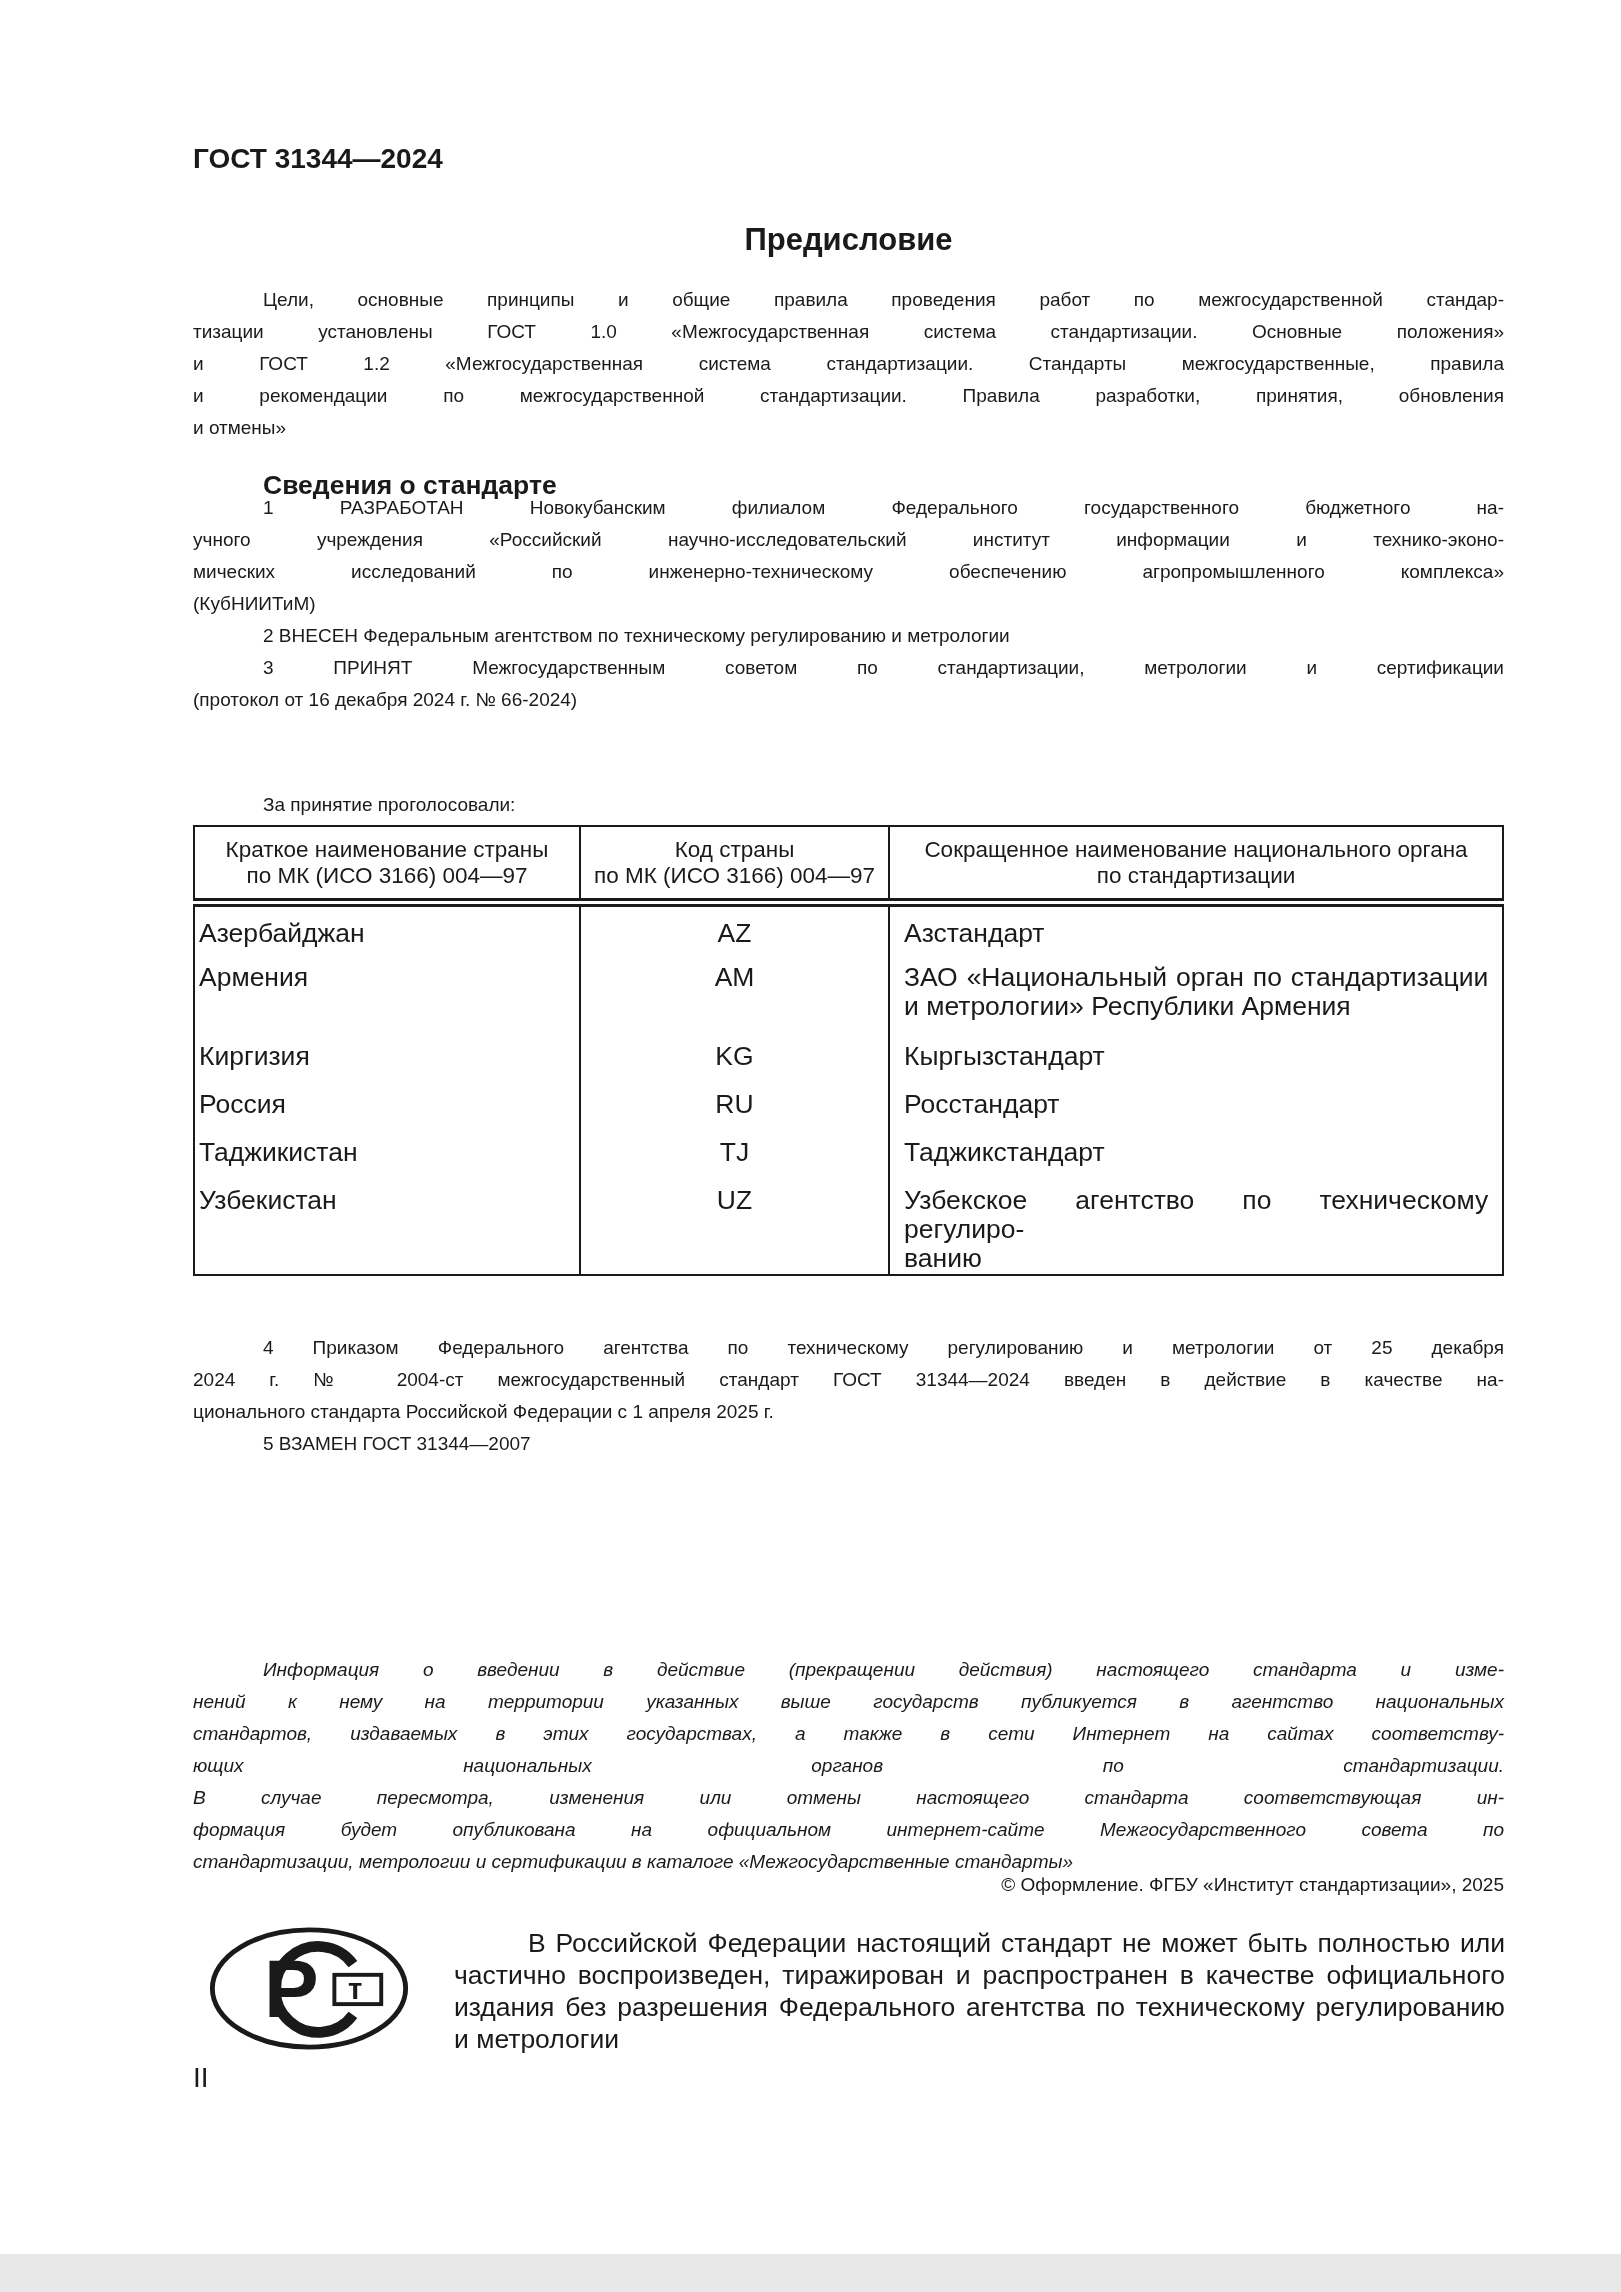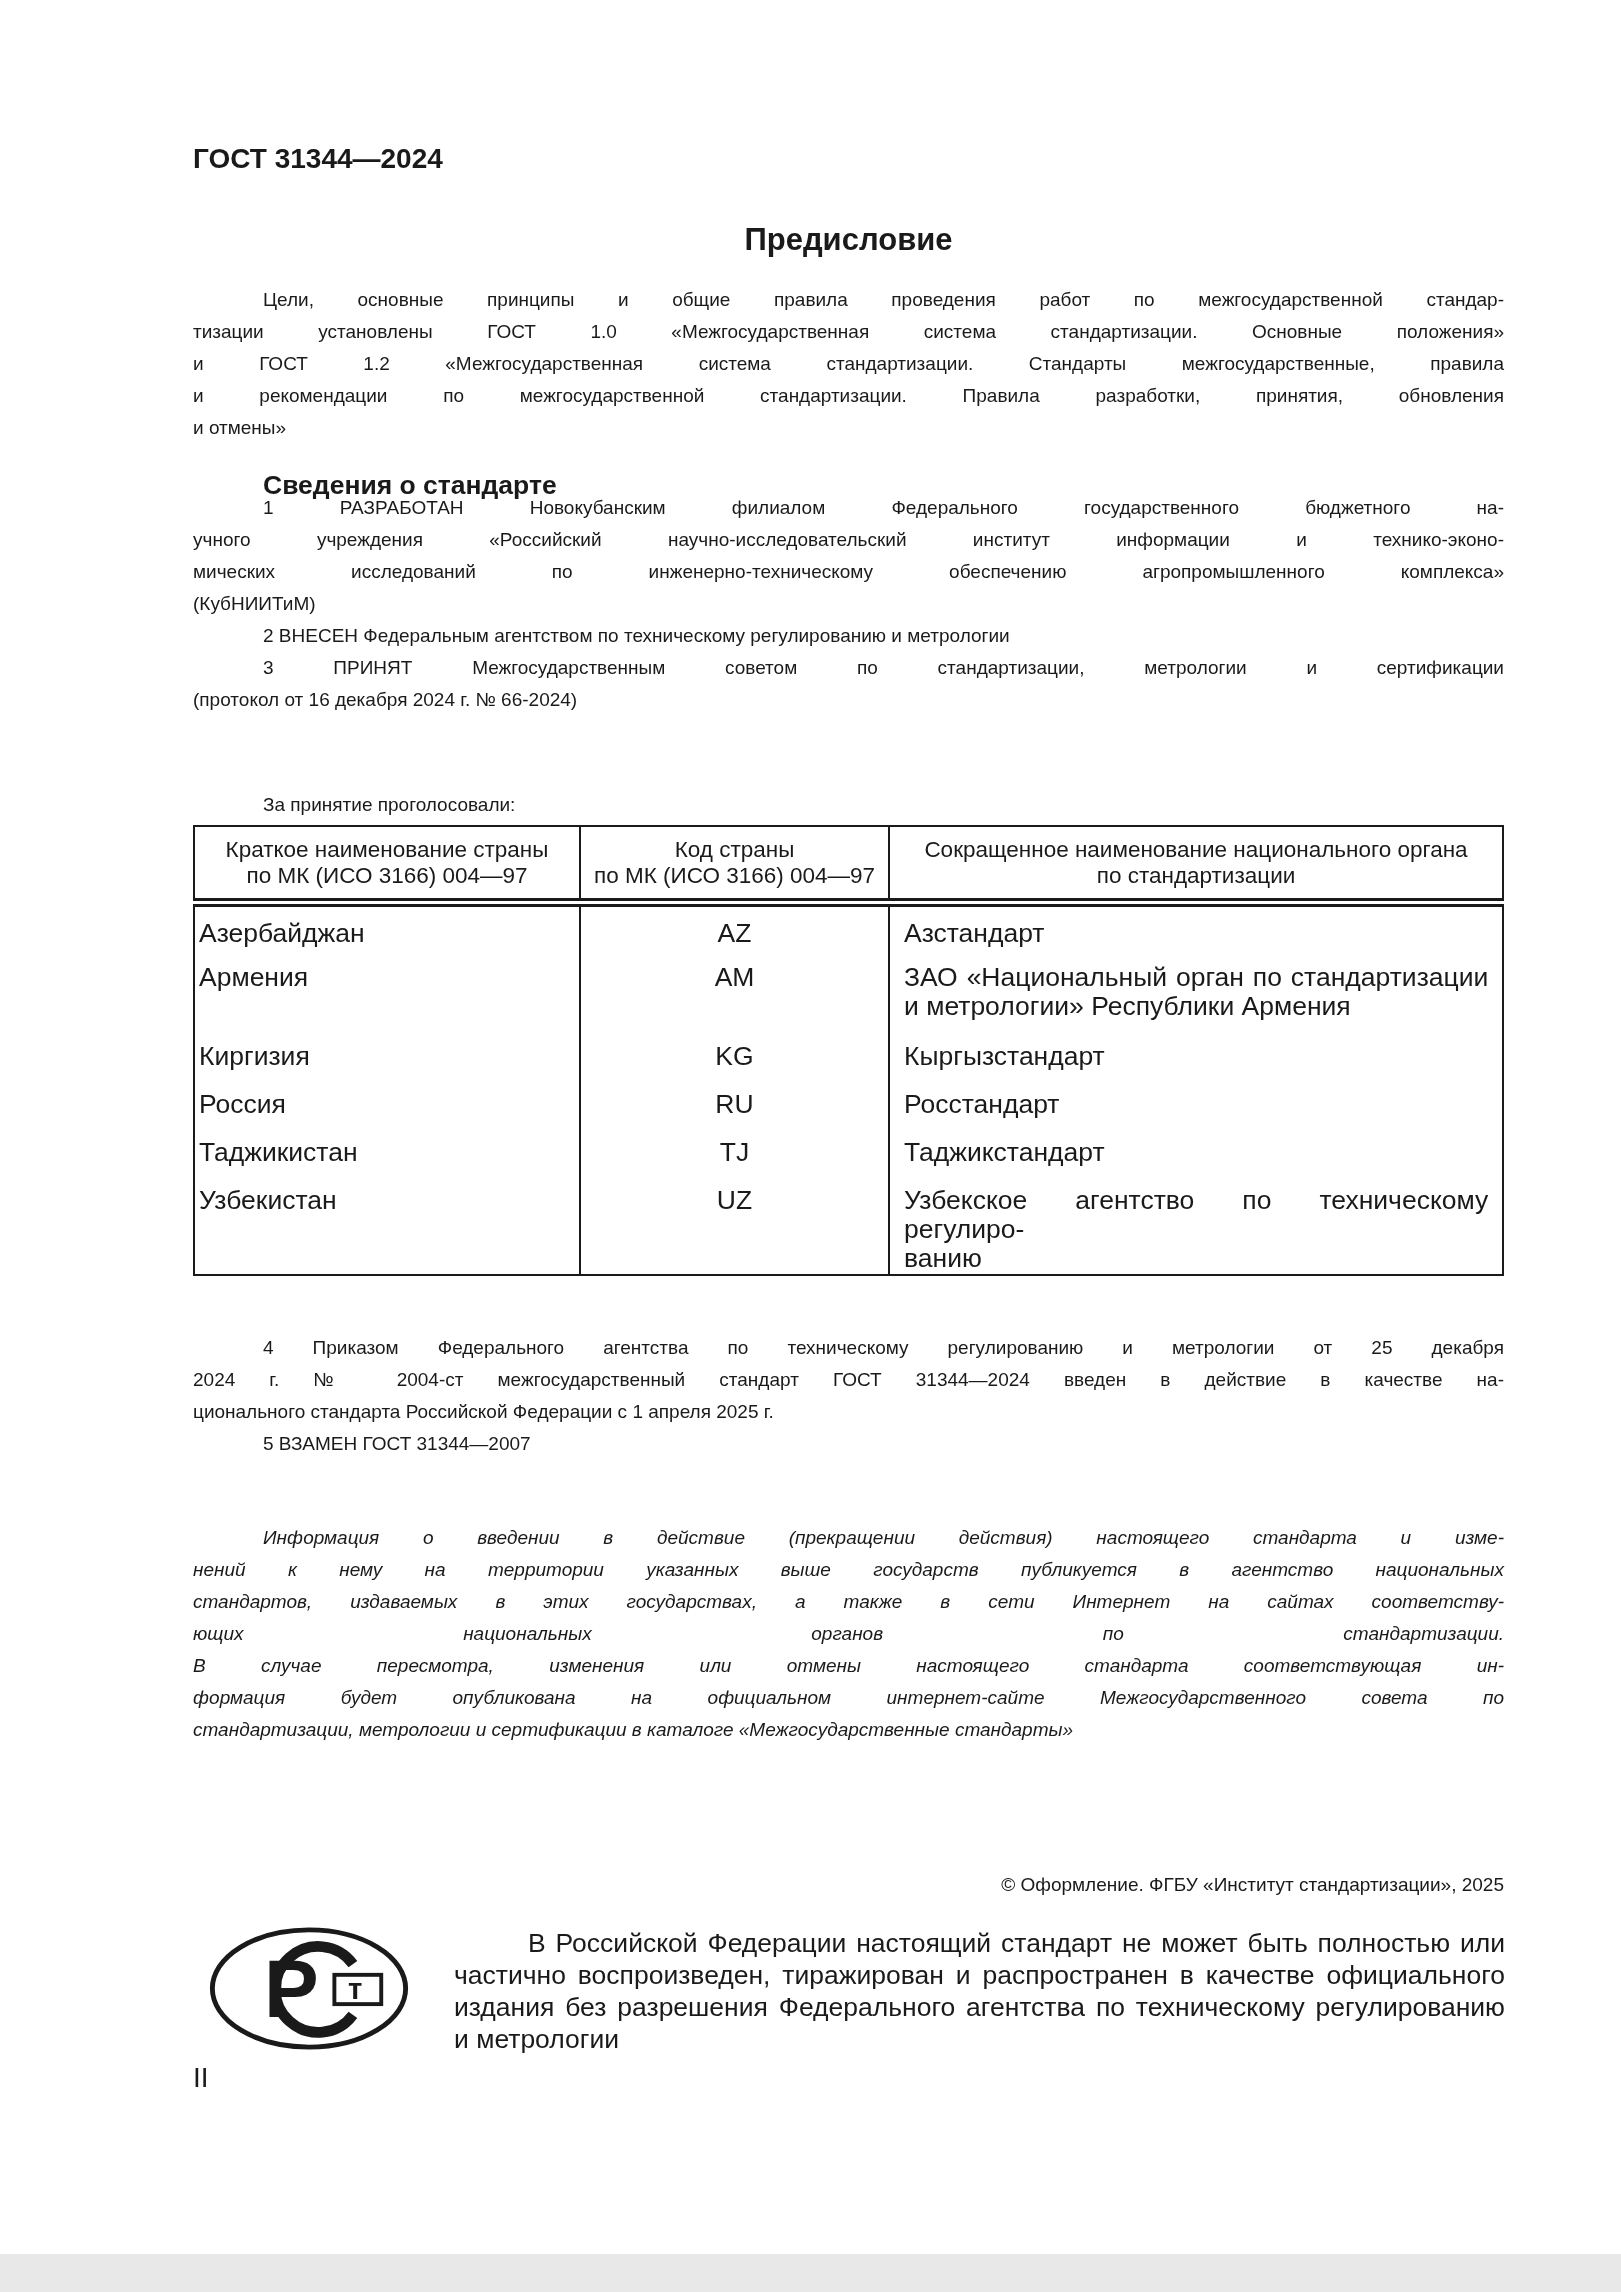--- a/index.html
+++ b/index.html
@@ -173,21 +173,21 @@
     <div class="para">
         <div class="jline">4 Приказом Федерального агентства по техническому регулированию и метрологии от 25 декабря</div>
         <div class="jline">2024 г. № 2004-ст межгосударственный стандарт ГОСТ 31344—2024 введен в действие в качестве на-</div>
         <div class="jline last">ционального стандарта Российской Федерации с 1 апреля 2025 г.</div>
       </div>
     <div class="para">
         <div class="jline last">5 ВЗАМЕН ГОСТ 31344—2007</div>
       </div>
   </div>
 
-  <div class="block body-text italic para" style="top:1522px">
+  <div class="block body-text italic para" style="top:1654px">
       <div class="jline">Информация о введении в действие (прекращении действия) настоящего стандарта и изме-</div>
       <div class="jline">нений к нему на территории указанных выше государств публикуется в агентство национальных</div>
       <div class="jline">стандартов, издаваемых в этих государствах, а также в сети Интернет на сайтах соответству-</div>
       <div class="jline">ющих национальных органов по стандартизации.</div>
       <div class="jline">В случае пересмотра, изменения или отмены настоящего стандарта соответствующая ин-</div>
       <div class="jline">формация будет опубликована на официальном интернет-сайте Межгосударственного совета по</div>
       <div class="jline last">стандартизации, метрологии и сертификации в каталоге «Межгосударственные стандарты»</div>
     </div>
 
   <div class="block body-text copyright">© Оформление. ФГБУ «Институт стандартизации», 2025</div>

